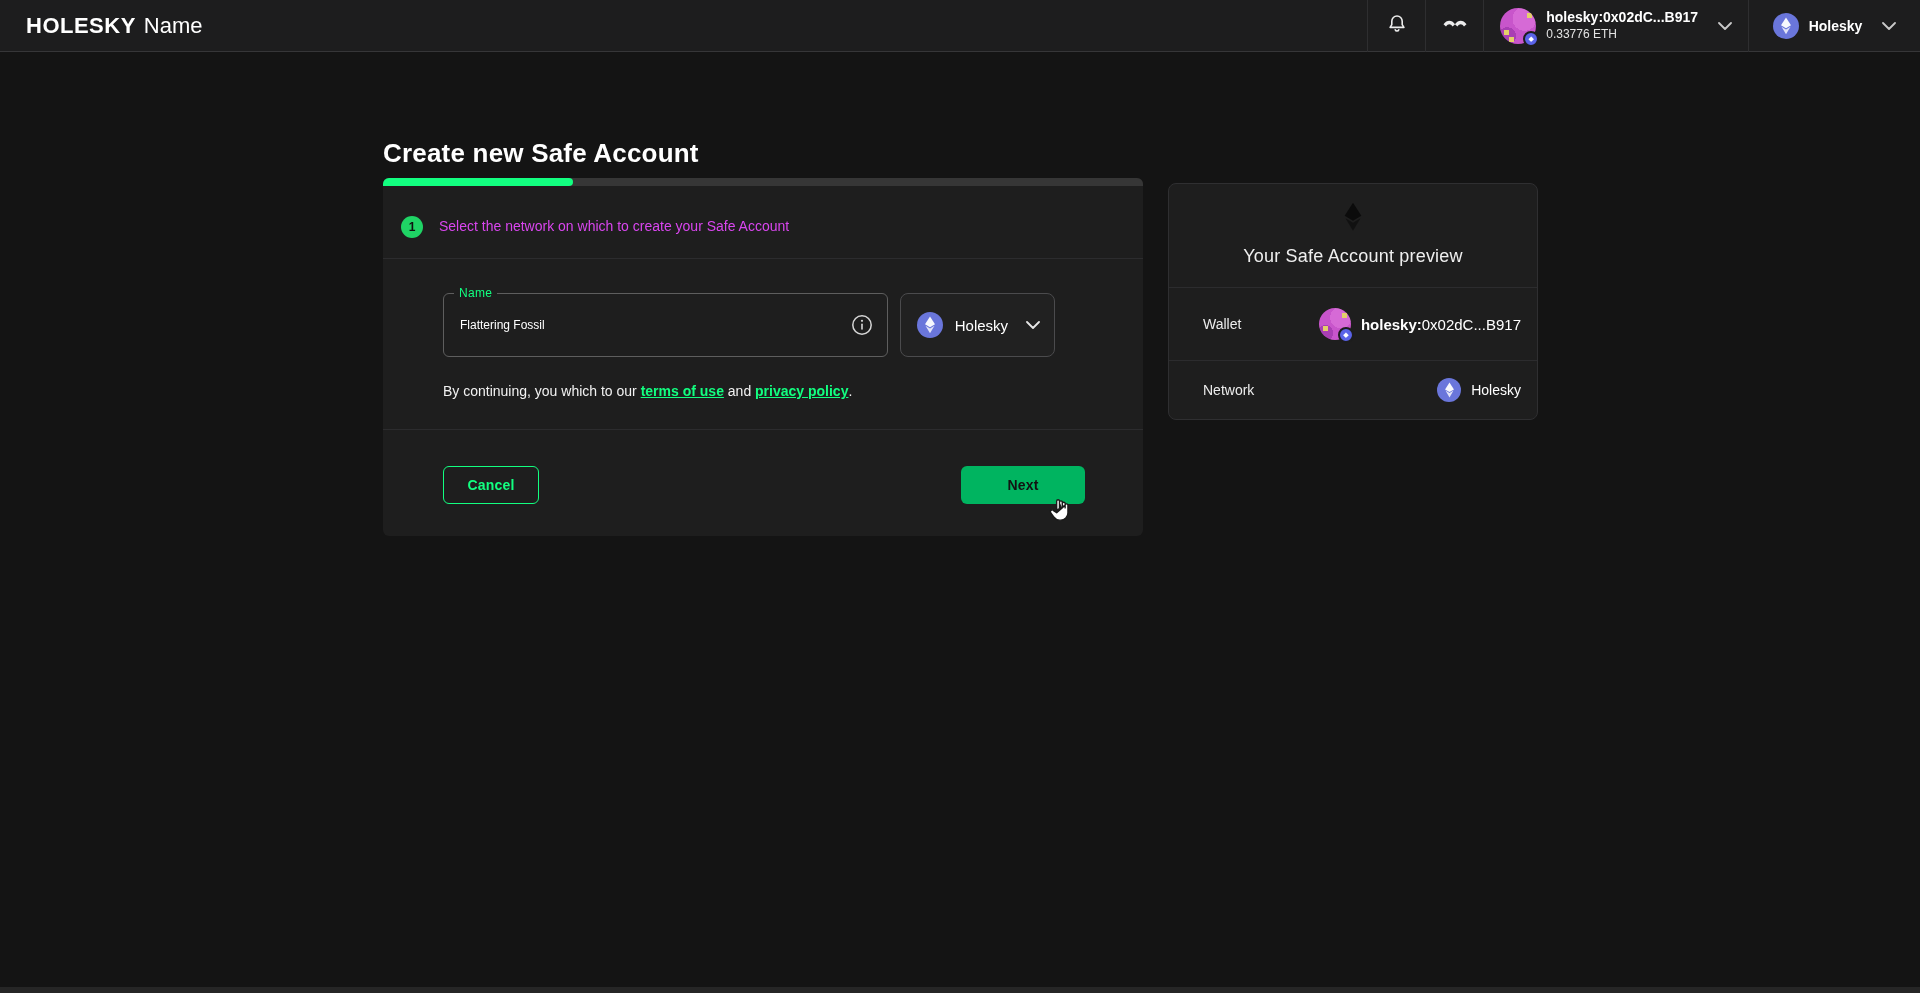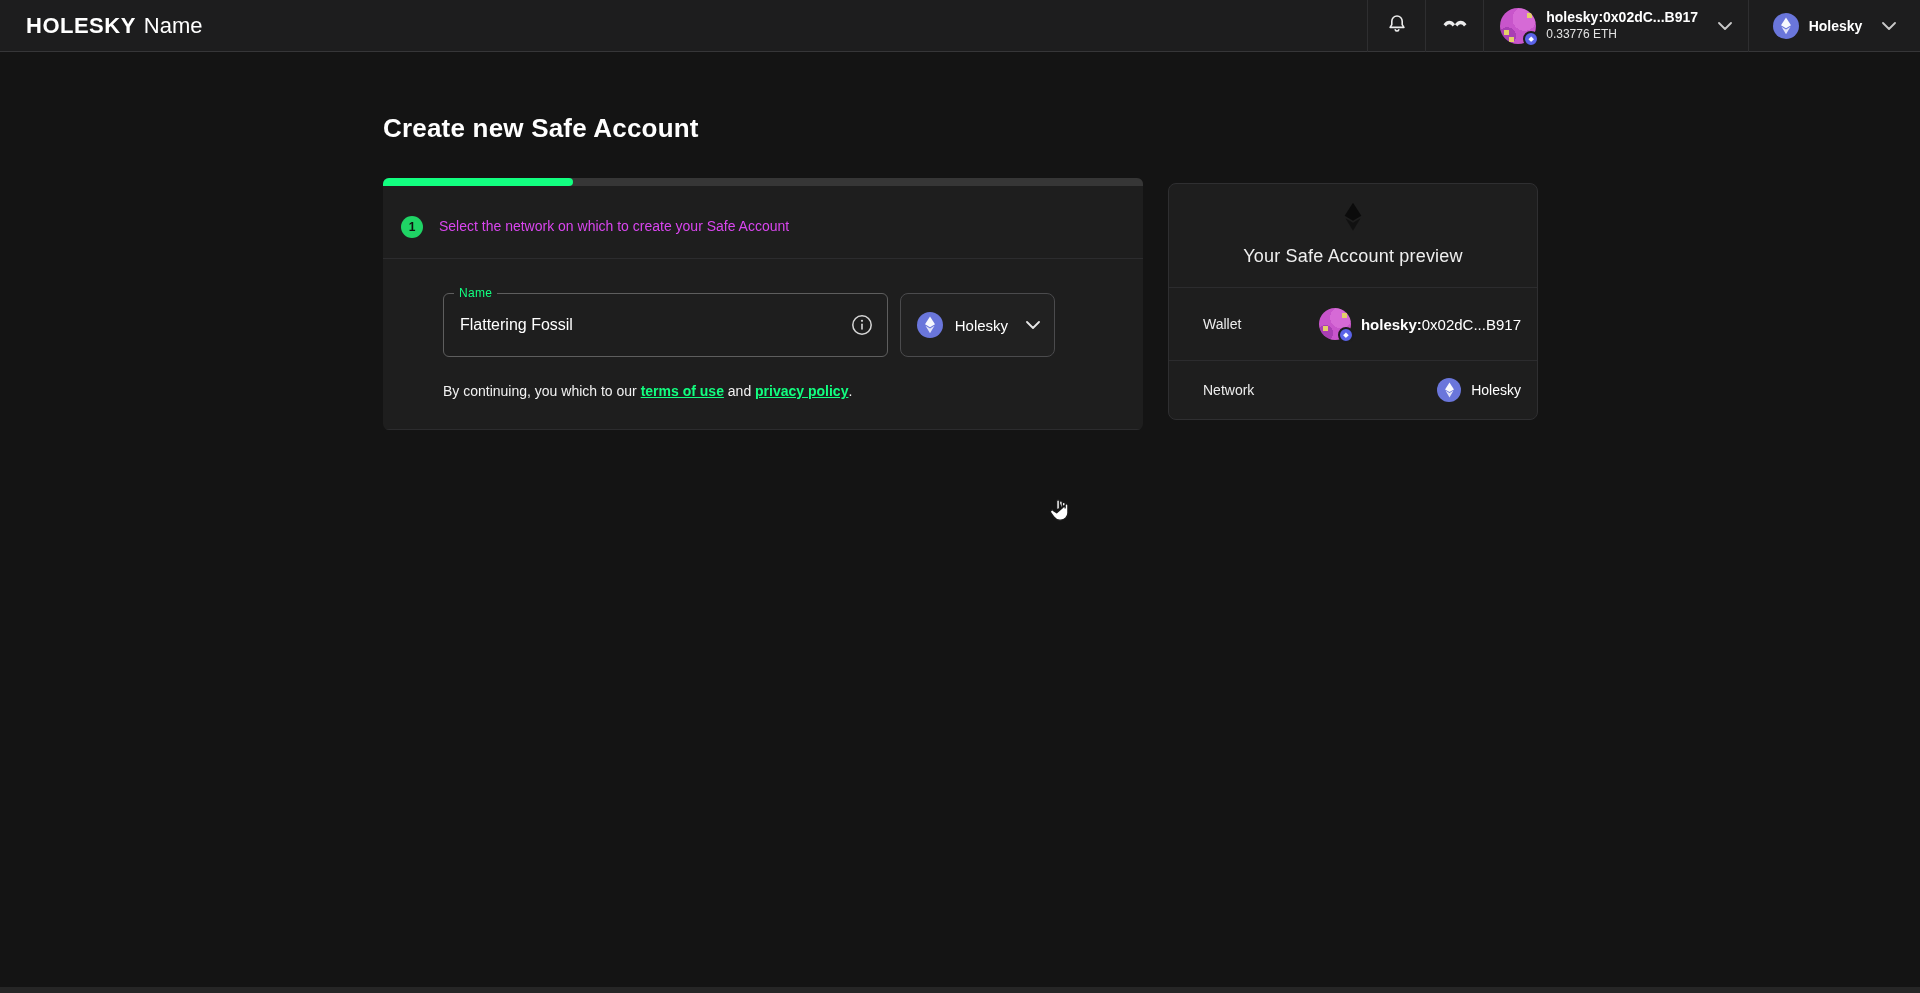--- a/index.html
+++ b/index.html
@@ -65,21 +65,21 @@
   }
   .eth-circle {
     border-radius:50%; background:var(--eth-blue);
     display:flex; align-items:center; justify-content:center; flex:none;
   }
   .eth-26 { width:26px; height:26px; }
   .eth-24 { width:24px; height:24px; }
 
   
   .page-title {
-    position:absolute; left:383px; top:113px;
+    position:absolute; left:383px; top:138px;
     font-size:26px; font-weight:700; letter-spacing:.2px;
   }
   .step-card {
     position:absolute; left:383px; top:178px; width:760px;
     background:var(--card-bg); border-radius:6px; overflow:hidden;
   }
   .progress-track { height:8px; background:#363636; width:100%; }
   .progress-fill { height:8px; background:var(--accent); border-radius:0 4px 4px 0; width:25%; }
 
   .step-header { padding:26px 24px 20px 16px; display:flex; align-items:flex-start; }
@@ -103,21 +103,21 @@
     display:flex; align-items:center; padding:0 14px 0 16px;
     background:transparent;
   }
   .textfield-label {
     position:absolute; top:-8px; left:10px; padding:0 5px;
     background:var(--card-bg); color:var(--accent);
     font-size:12px; letter-spacing:.3px;
   }
   .textfield input {
     flex:1; background:transparent; border:none; outline:none;
-    color:#fff; font-size:16px; font-family:inherit;
+    color:#fff; font-size:12px; font-family:inherit;
   }
   .info-icon { display:flex; cursor:pointer; opacity:.92; }
 
   .network-select {
     width:170px; height:64px; border:1px solid #4B4B4D; border-radius:8px;
     background:#212121; display:flex; align-items:center;
     padding:0 14px 0 16px; gap:12px; cursor:pointer;
   }
   .network-select .network-label { font-size:15px; font-weight:400; }
   .network-select .chev { margin-left:auto; }
@@ -284,20 +284,24 @@
       </div>
     </div>
 
     <div class="terms">
       <span>By continuing, you which to our </span><a>terms of use</a><span> and </span><a>privacy policy</a><span>.</span>
     </div>
   </div>
 
   <div class="hr"></div>
 
+  <div class="card-footer">
+    <button class="btn btn-cancel">Cancel</button>
+    <button class="btn btn-next">Next</button>
+  </div>
 </div>
 
 <div class="preview-card">
   <div class="preview-top">
     <span class="preview-eth">
       <svg width="20" height="30" viewBox="0 0 12 18">
         <path d="M6 0.5 L11 8.3 L6 11.3 L1 8.3 Z" fill="#0B0B0B"></path>
         <path d="M1.5 9.7 L6 17.3 L10.5 9.7 L6 12.5 Z" fill="#111111"></path>
       </svg>
     </span>

